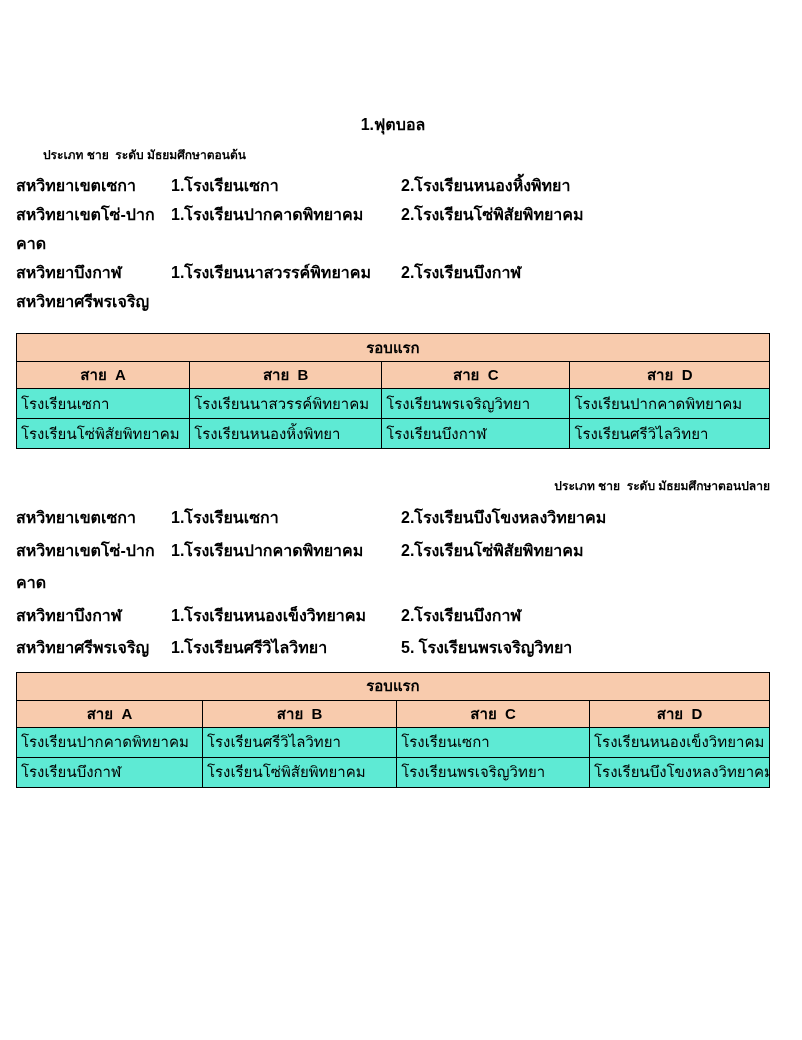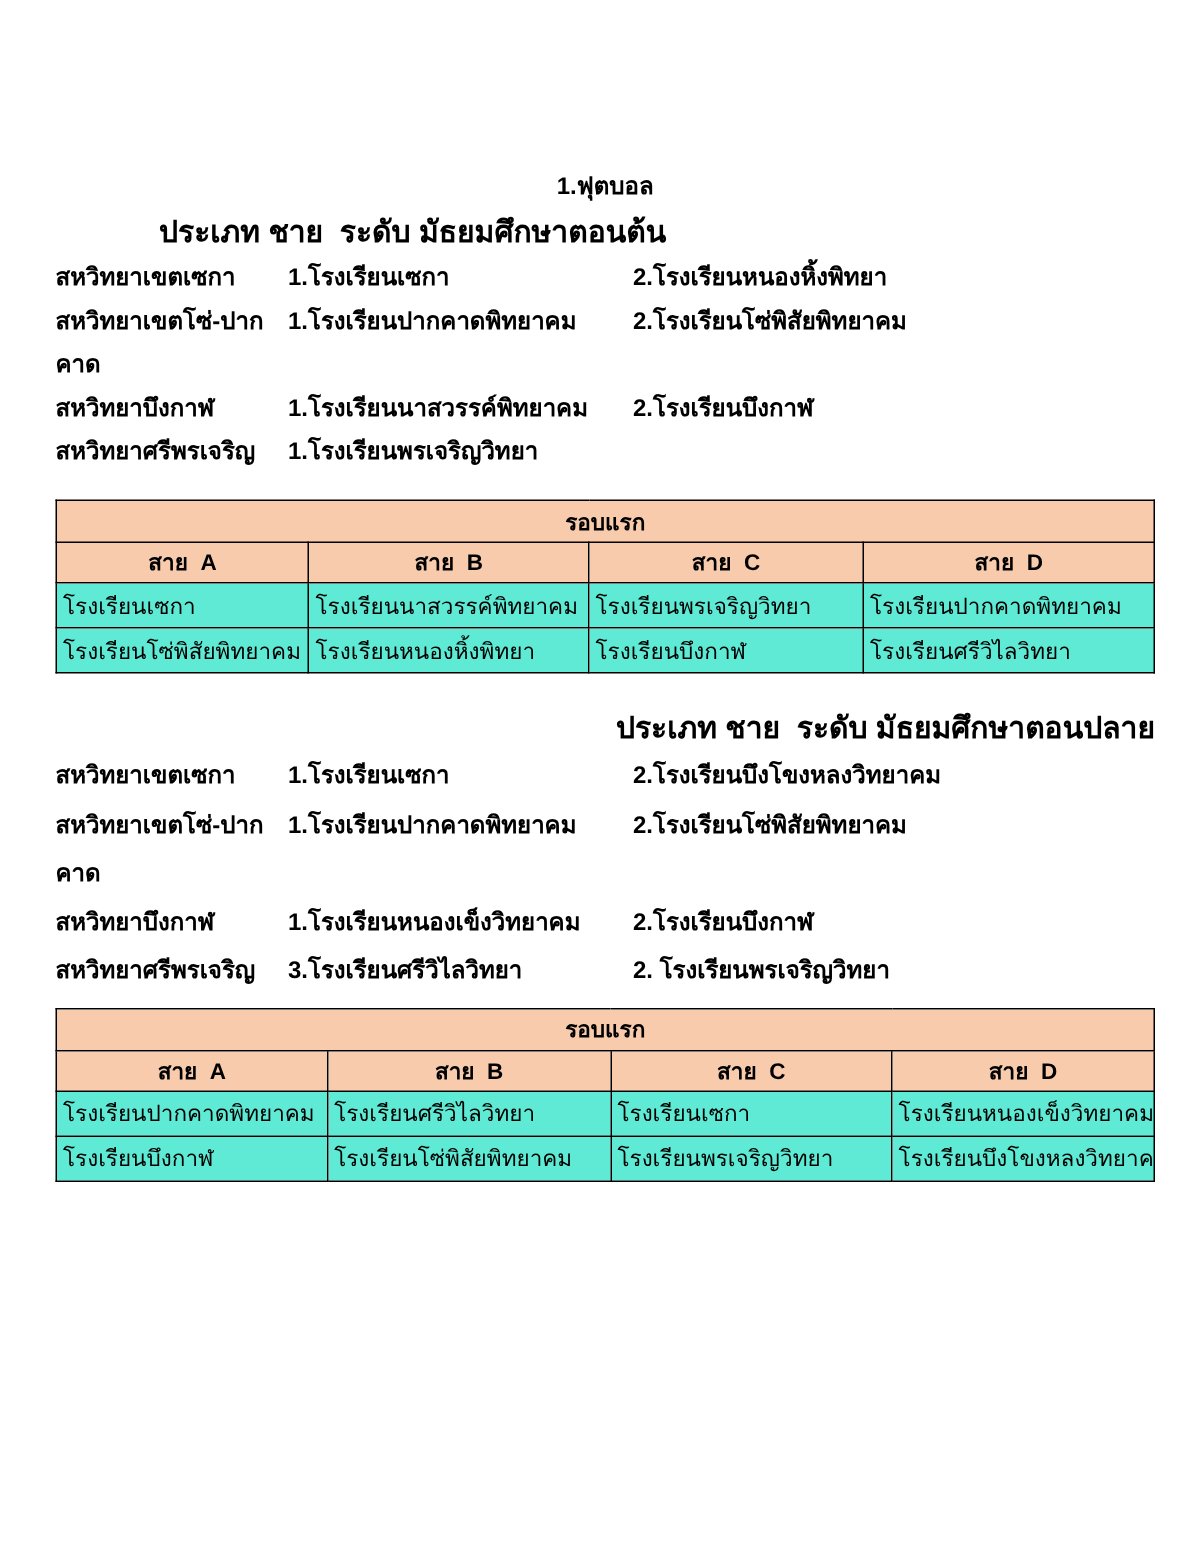--- a/index.html
+++ b/index.html
@@ -6,34 +6,34 @@
   html, body { background: #ffffff; }
   body {
     width: 802px; height: 1040px;
     font-family: "Liberation Sans", "DejaVu Sans", sans-serif;
     color: #000;
   }
   .page {
     position: relative;
     width: 802px; height: 1040px;
     background: #fff;
-    padding: 114px 32px 0 37px;
+    padding: 114px 32px 0 16px;
     overflow: hidden;
   }
   .doc-title {
     text-align: center;
     font-weight: bold;
     font-size: 16px;
     line-height: 22px;
     white-space: pre-wrap;
   }
   .section-heading {
-    margin-left: 69px;
-    font-weight: bold;
-    font-size: 20px;
+    margin-left: 27px;
+    font-weight: bold;
+    font-size: 12px;
     line-height: 22px;
     white-space: pre-wrap;
   }
   .s1 .section-heading { margin-top: 8px; }
   .s2 .section-heading { margin-top: 26px; text-align: right; }
   .zone-list { margin-top: 5px; }
   .zone-row {
     display: grid;
     grid-template-columns: 155px 230px 1fr;
   }
@@ -94,21 +94,20 @@
         <span>1.โรงเรียนปากคาดพิทยาคม</span>
         <span>2.โรงเรียนโซ่พิสัยพิทยาคม</span>
       </div>
       <div class="zone-row">
         <span>สหวิทยาบึงกาฬ</span>
         <span>1.โรงเรียนนาสวรรค์พิทยาคม</span>
         <span>2.โรงเรียนบึงกาฬ</span>
       </div>
       <div class="zone-row">
         <span>สหวิทยาศรีพรเจริญ</span>
-        <span>1.โรงเรียนพรเจริญวิทยา</span>
       </div>
     </div>
 
     <table class="round-table">
       <colgroup>
         <col style="width:23%">
         <col style="width:25.5%">
         <col style="width:25%">
         <col style="width:26.5%">
       </colgroup>
@@ -154,22 +153,22 @@
         <span>1.โรงเรียนปากคาดพิทยาคม</span>
         <span>2.โรงเรียนโซ่พิสัยพิทยาคม</span>
       </div>
       <div class="zone-row">
         <span>สหวิทยาบึงกาฬ</span>
         <span>1.โรงเรียนหนองเข็งวิทยาคม</span>
         <span>2.โรงเรียนบึงกาฬ</span>
       </div>
       <div class="zone-row">
         <span>สหวิทยาศรีพรเจริญ</span>
-        <span>3.โรงเรียนศรีวิไลวิทยา</span>
-        <span>2. โรงเรียนพรเจริญวิทยา</span>
+        <span>1.โรงเรียนศรีวิไลวิทยา</span>
+        <span>5. โรงเรียนพรเจริญวิทยา</span>
       </div>
     </div>
 
     <table class="round-table">
       <colgroup>
         <col style="width:24.7%">
         <col style="width:25.8%">
         <col style="width:25.6%">
         <col style="width:23.9%">
       </colgroup>

